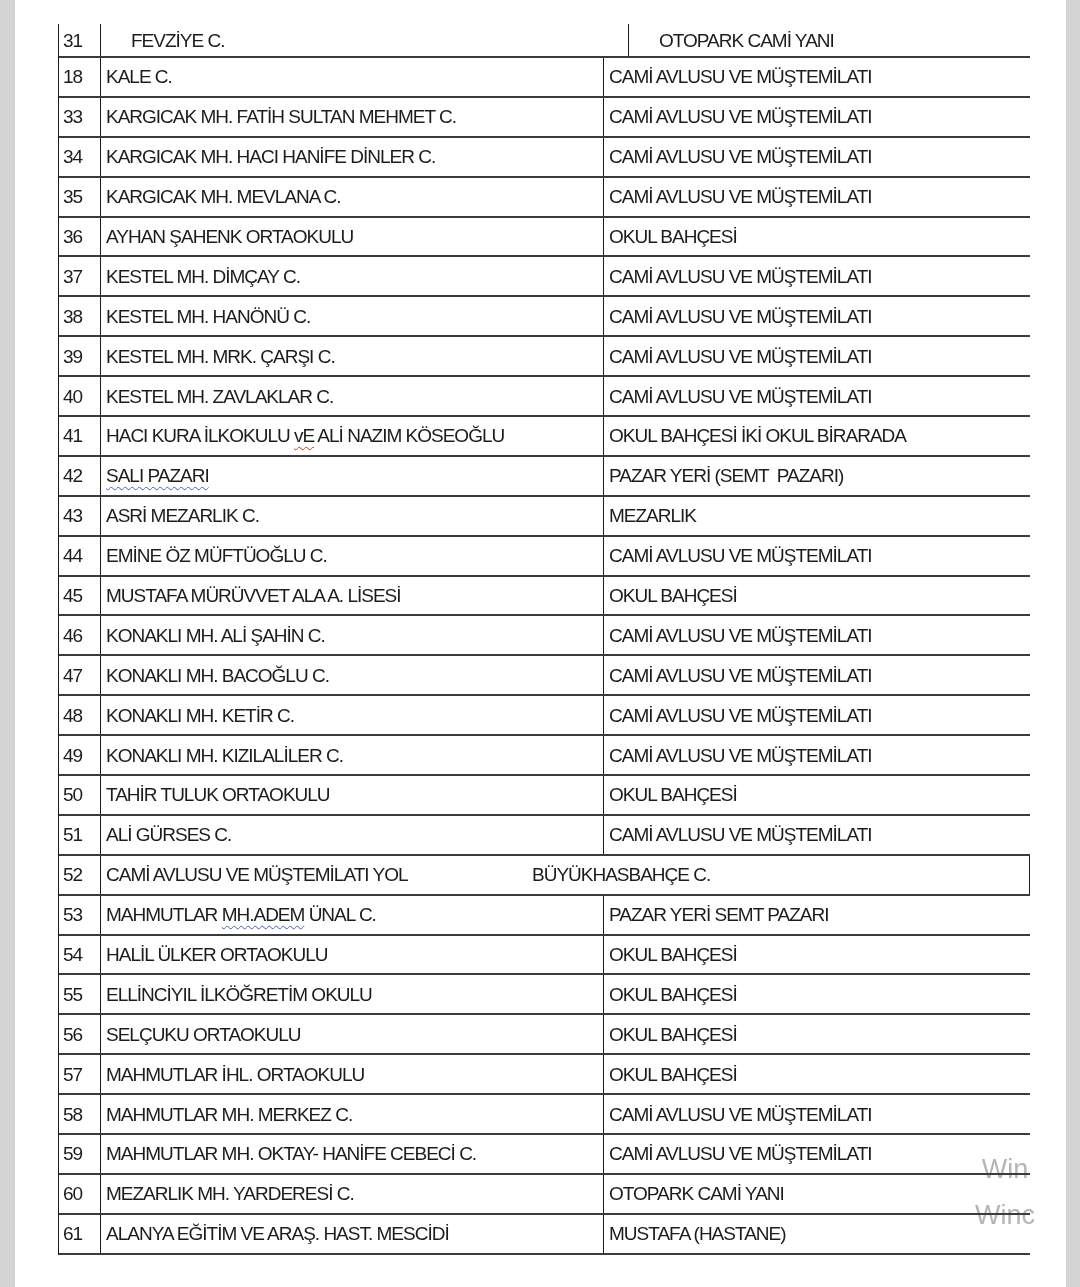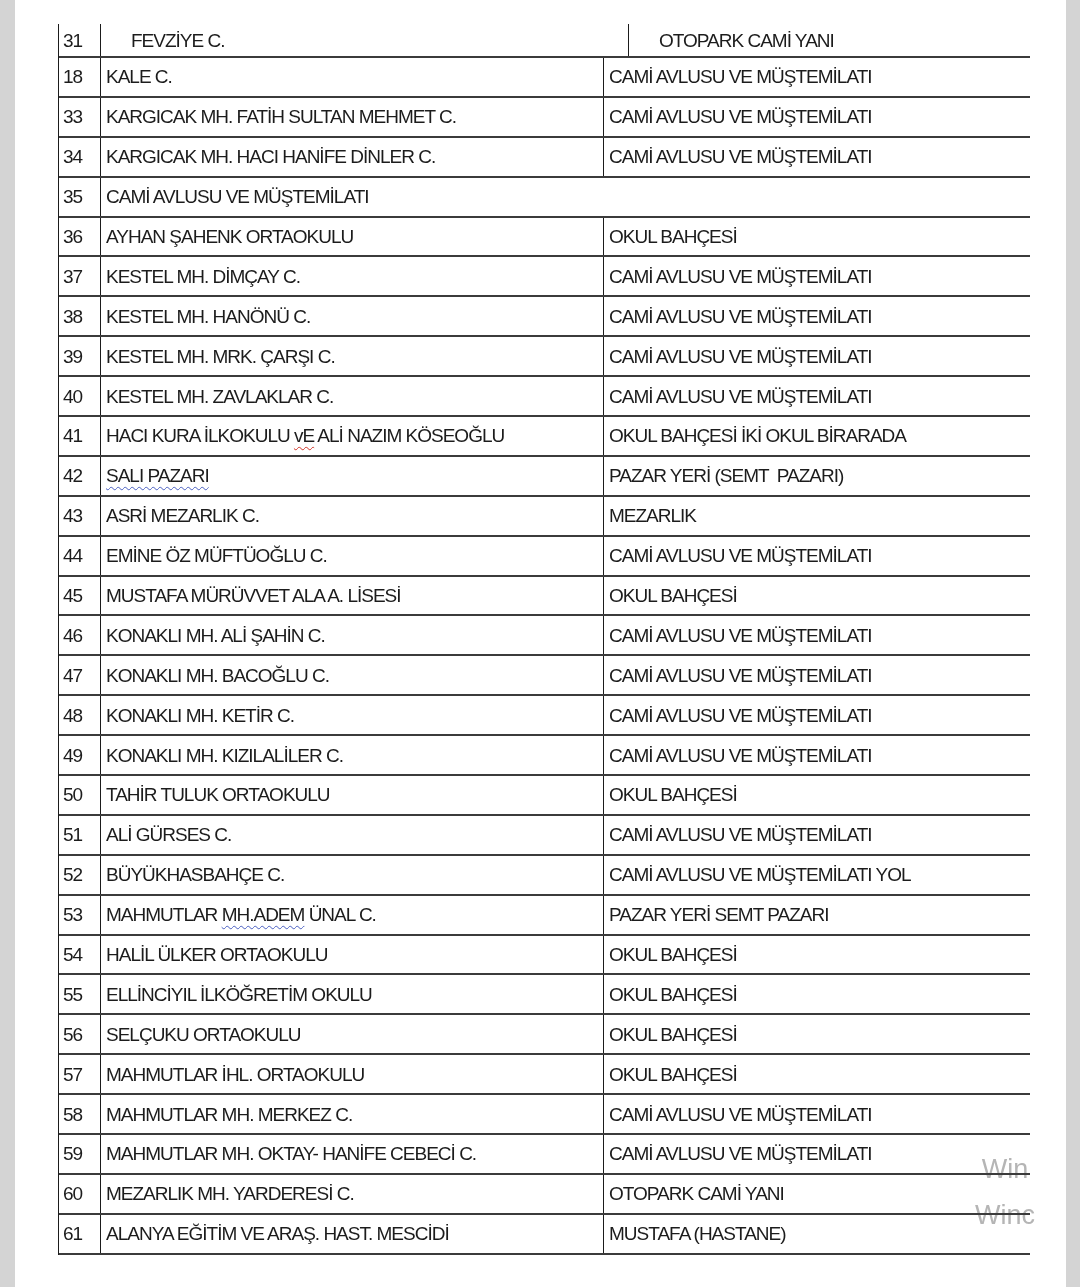--- a/index.html
+++ b/index.html
@@ -116,20 +116,21 @@
         <div class="cell cell-name"><span>KARGICAK MH. FATİH SULTAN MEHMET C.</span></div>
         <div class="cell cell-desc">CAMİ AVLUSU VE MÜŞTEMİLATI</div>
       </div>
       <div class="row">
         <div class="cell cell-num">34</div>
         <div class="cell cell-name"><span>KARGICAK MH. HACI HANİFE DİNLER C.</span></div>
         <div class="cell cell-desc">CAMİ AVLUSU VE MÜŞTEMİLATI</div>
       </div>
       <div class="row">
         <div class="cell cell-num">35</div>
+        <div class="cell cell-name"><span>KARGICAK MH. MEVLANA C.</span></div>
         <div class="cell cell-desc">CAMİ AVLUSU VE MÜŞTEMİLATI</div>
       </div>
       <div class="row">
         <div class="cell cell-num">36</div>
         <div class="cell cell-name"><span>AYHAN ŞAHENK ORTAOKULU</span></div>
         <div class="cell cell-desc">OKUL BAHÇESİ</div>
       </div>
       <div class="row">
         <div class="cell cell-num">37</div>
         <div class="cell cell-name"><span>KESTEL MH. DİMÇAY C.</span></div>
@@ -200,22 +201,22 @@
         <div class="cell cell-name"><span>TAHİR TULUK ORTAOKULU</span></div>
         <div class="cell cell-desc">OKUL BAHÇESİ</div>
       </div>
       <div class="row">
         <div class="cell cell-num">51</div>
         <div class="cell cell-name"><span>ALİ GÜRSES C.</span></div>
         <div class="cell cell-desc">CAMİ AVLUSU VE MÜŞTEMİLATI</div>
       </div>
       <div class="row">
         <div class="cell cell-num">52</div>
+        <div class="cell cell-desc">CAMİ AVLUSU VE MÜŞTEMİLATI YOL</div>
         <div class="cell cell-name"><span>BÜYÜKHASBAHÇE C.</span></div>
-        <div class="cell cell-desc">CAMİ AVLUSU VE MÜŞTEMİLATI YOL</div>
       </div>
       <div class="row">
         <div class="cell cell-num">53</div>
         <div class="cell cell-name"><span>MAHMUTLAR </span><span class="sq-blue">MH.ADEM</span><span> ÜNAL C.</span></div>
         <div class="cell cell-desc">PAZAR YERİ SEMT PAZARI</div>
       </div>
       <div class="row">
         <div class="cell cell-num">54</div>
         <div class="cell cell-name"><span>HALİL ÜLKER ORTAOKULU</span></div>
         <div class="cell cell-desc">OKUL BAHÇESİ</div>

